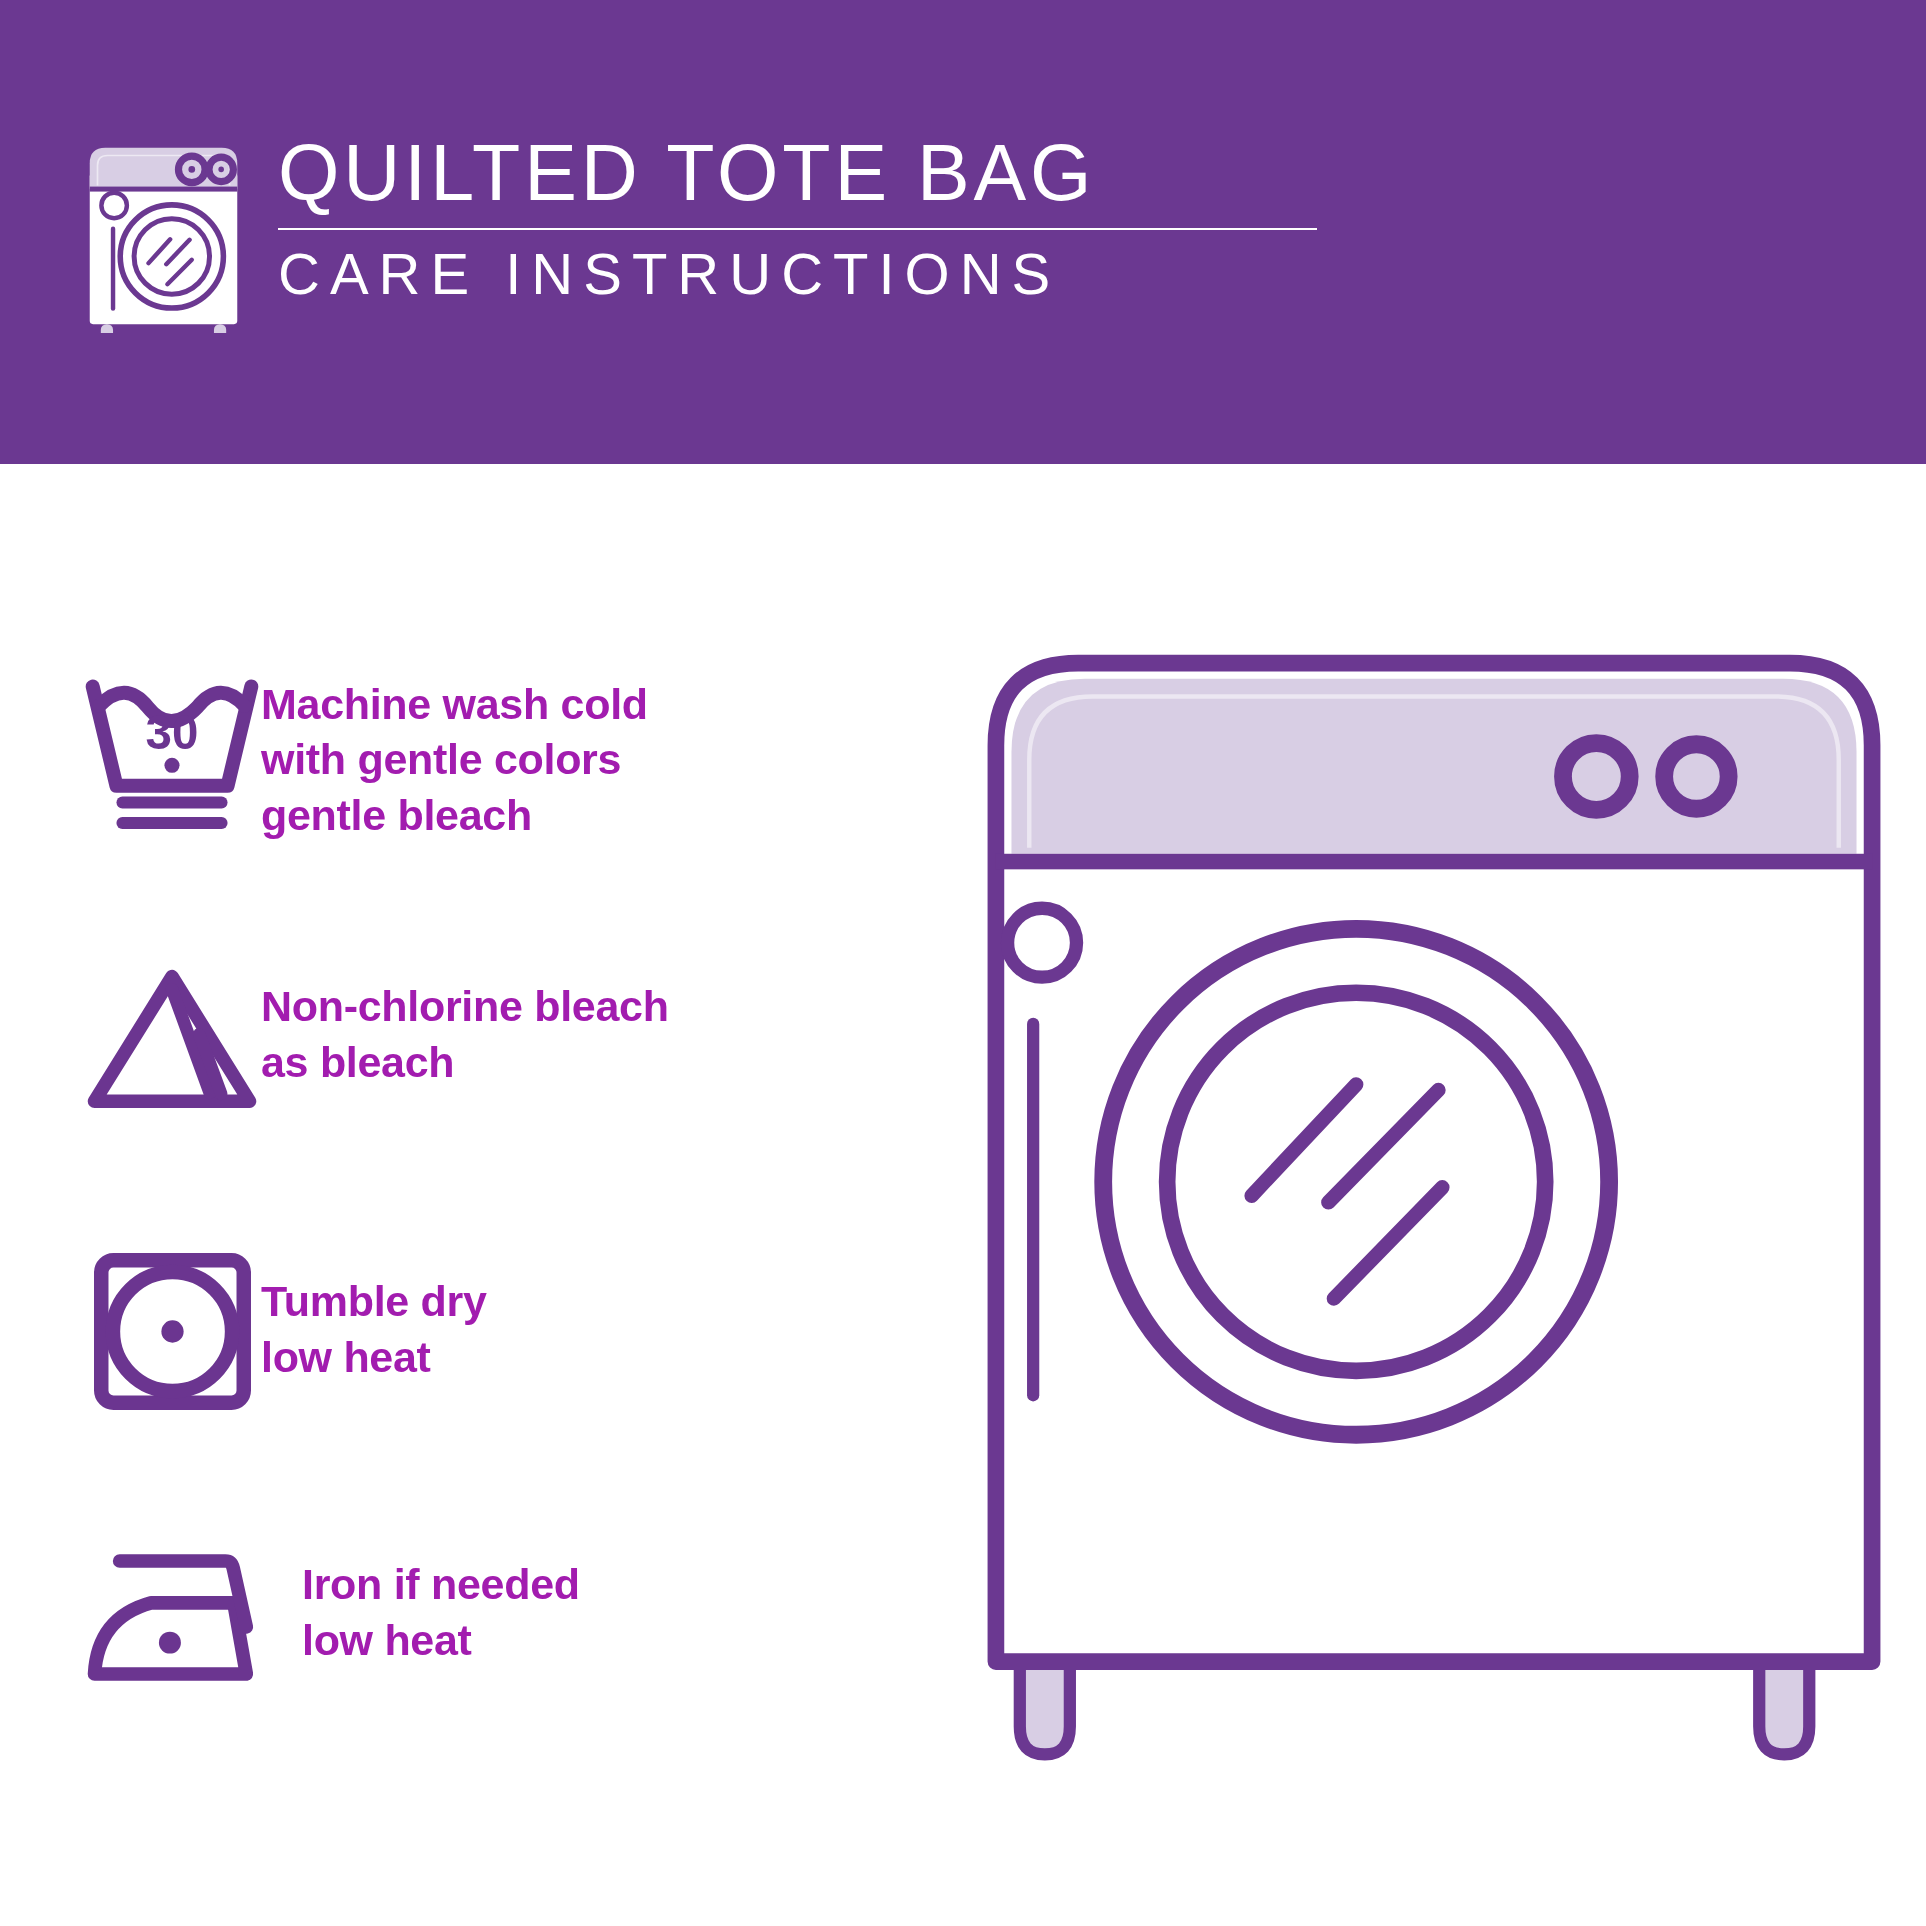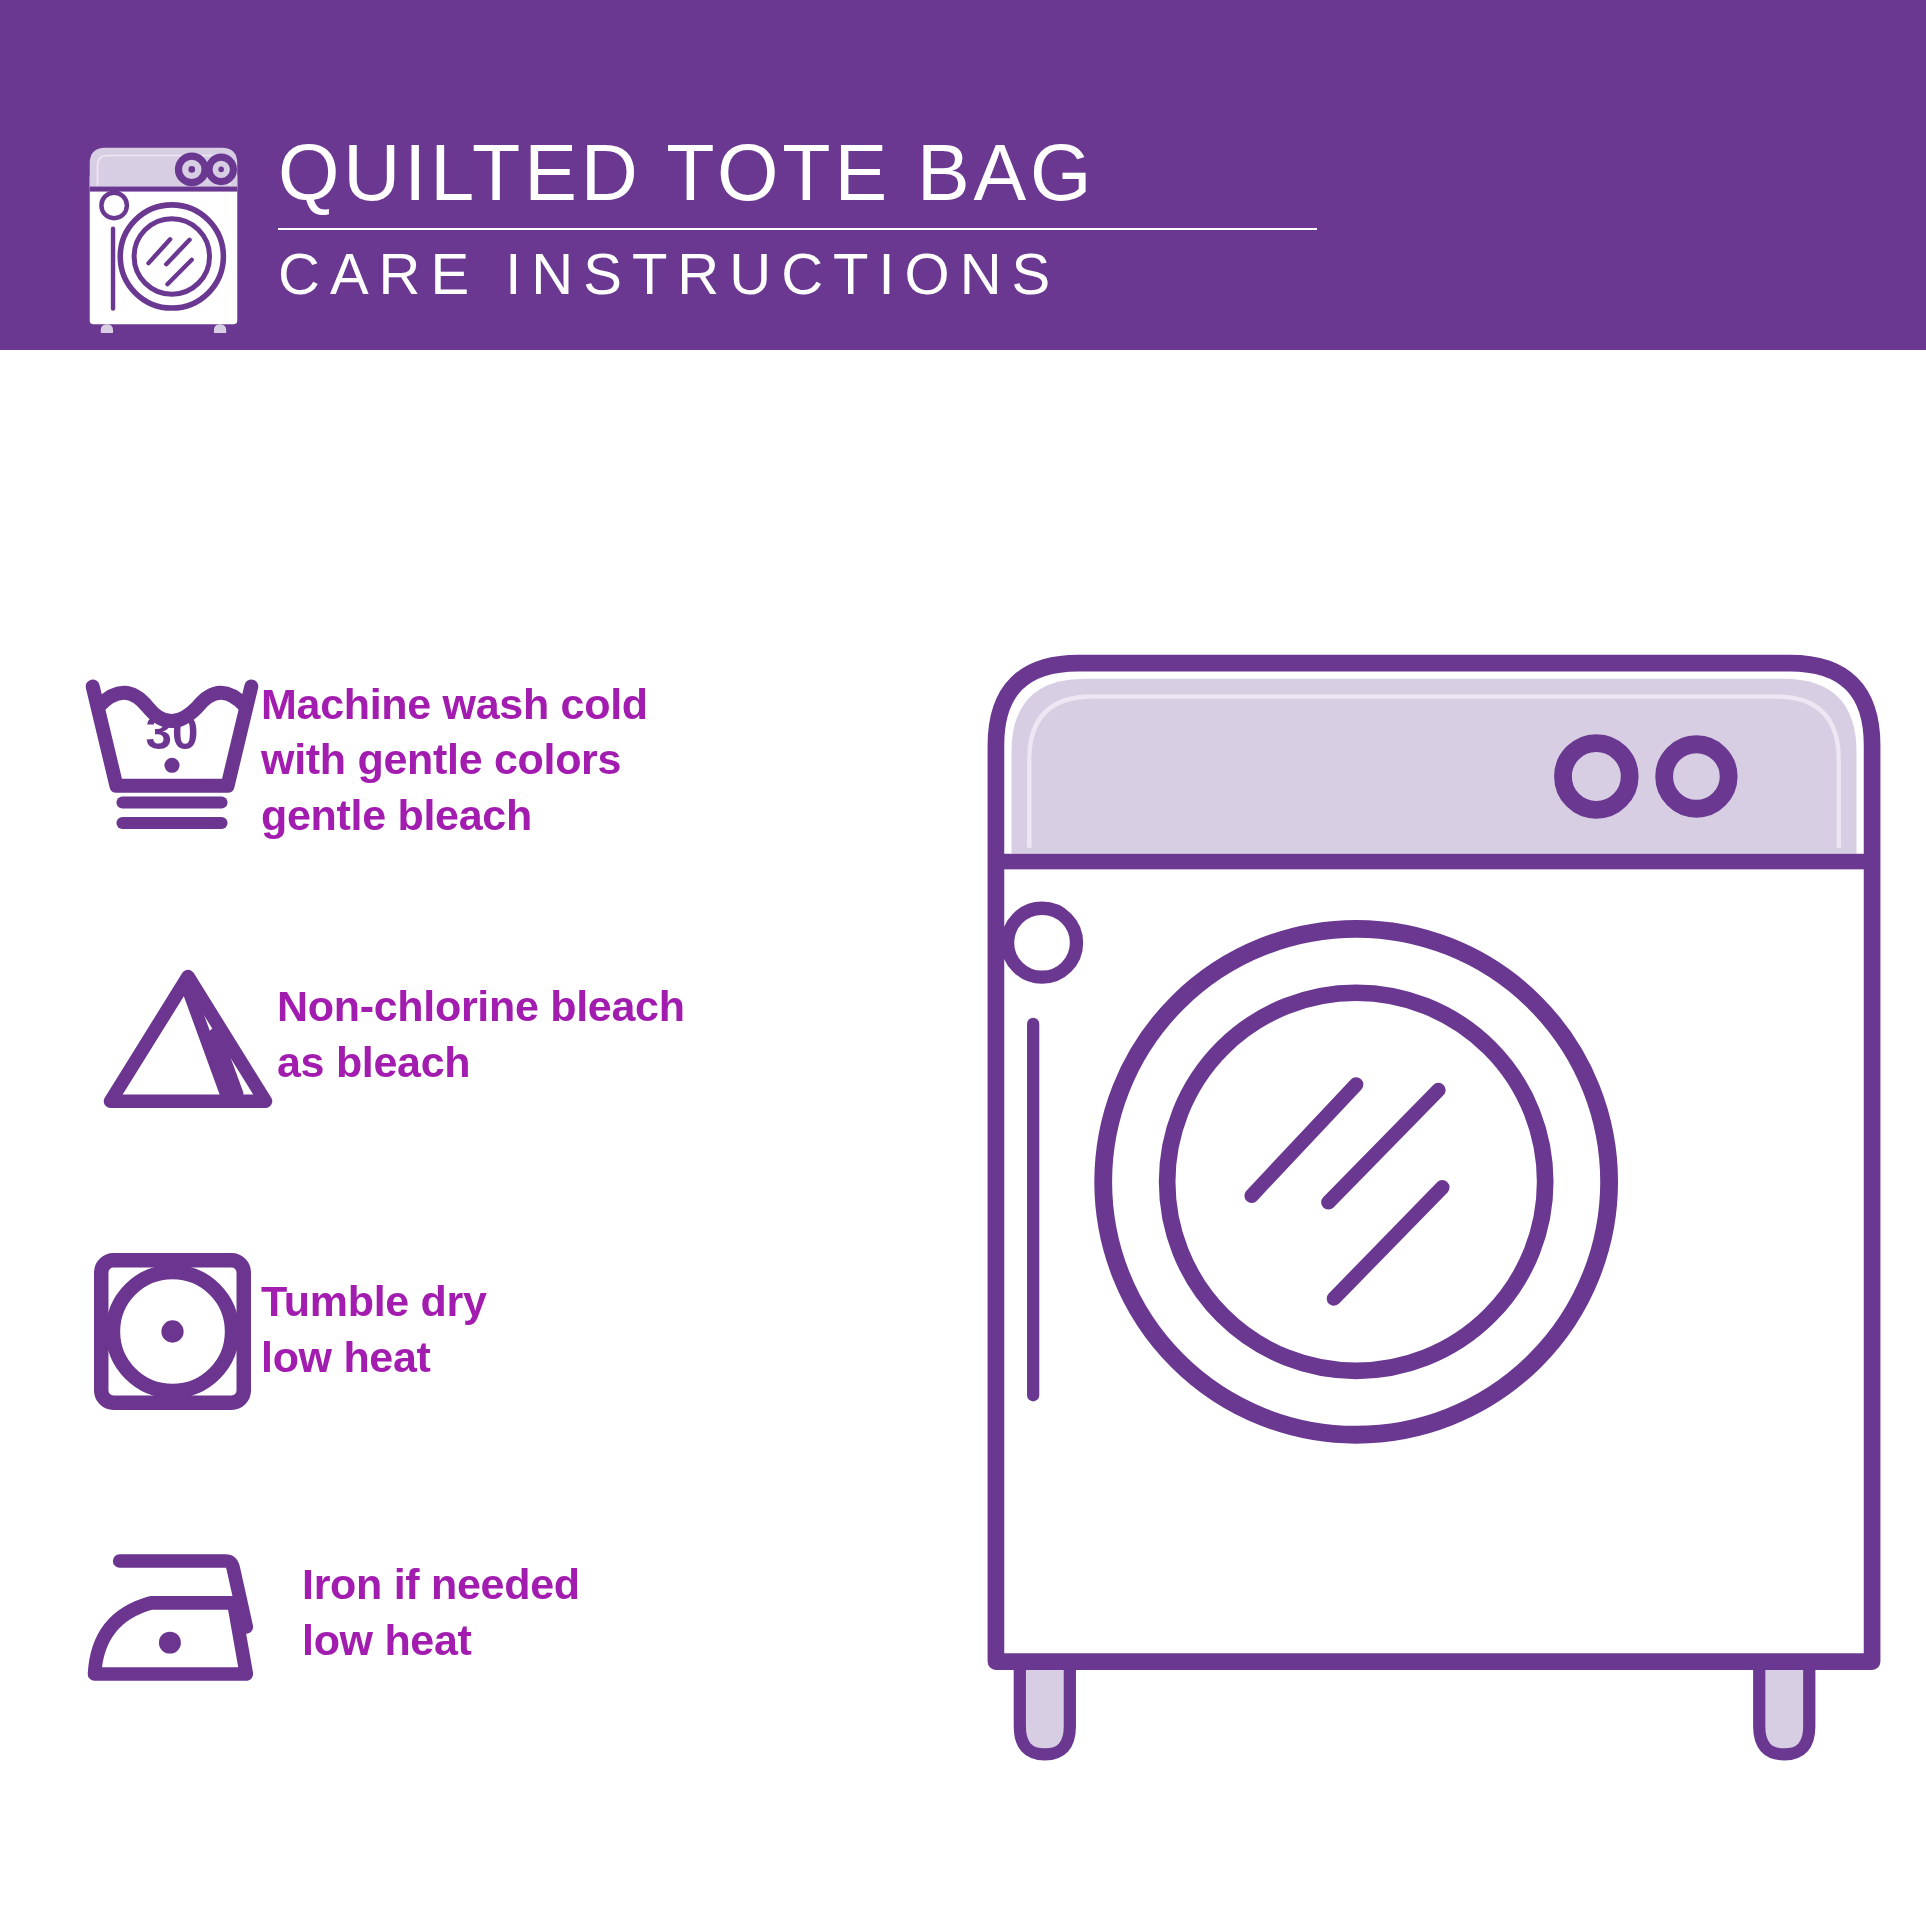--- a/index.html
+++ b/index.html
@@ -14,21 +14,21 @@
     position: relative;
     overflow: hidden;
   }
 
   
   .header-band {
     position: absolute;
     left: 0;
     top: 0;
     width: 1926px;
-    height: 350px;
+    height: 464px;
     background: #6B3891;
   }
   .header-logo {
     position: absolute;
     left: 83px;
     top: 140px;
     width: 161px;
     height: 193px;
   }
   .header-text-wrap {
@@ -70,21 +70,21 @@
     width: 945px;
   }
   .care-row {
     position: absolute;
     left: 0;
     width: 945px;
     display: flex;
     align-items: flex-start;
   }
   .care-row-0 { top: 15.6px; }
-  .care-row-1 { top: 300px; padding-left: 16px; }
+  .care-row-1 { top: 300px; }
   .care-row-2 { top: 592px; }
   .care-row-3 { top: 878px; gap: 41px; }
 
   .care-icon {
     width: 261px;
     min-width: 261px;
     height: 200px;
     display: flex;
     align-items: center;
     justify-content: center;

